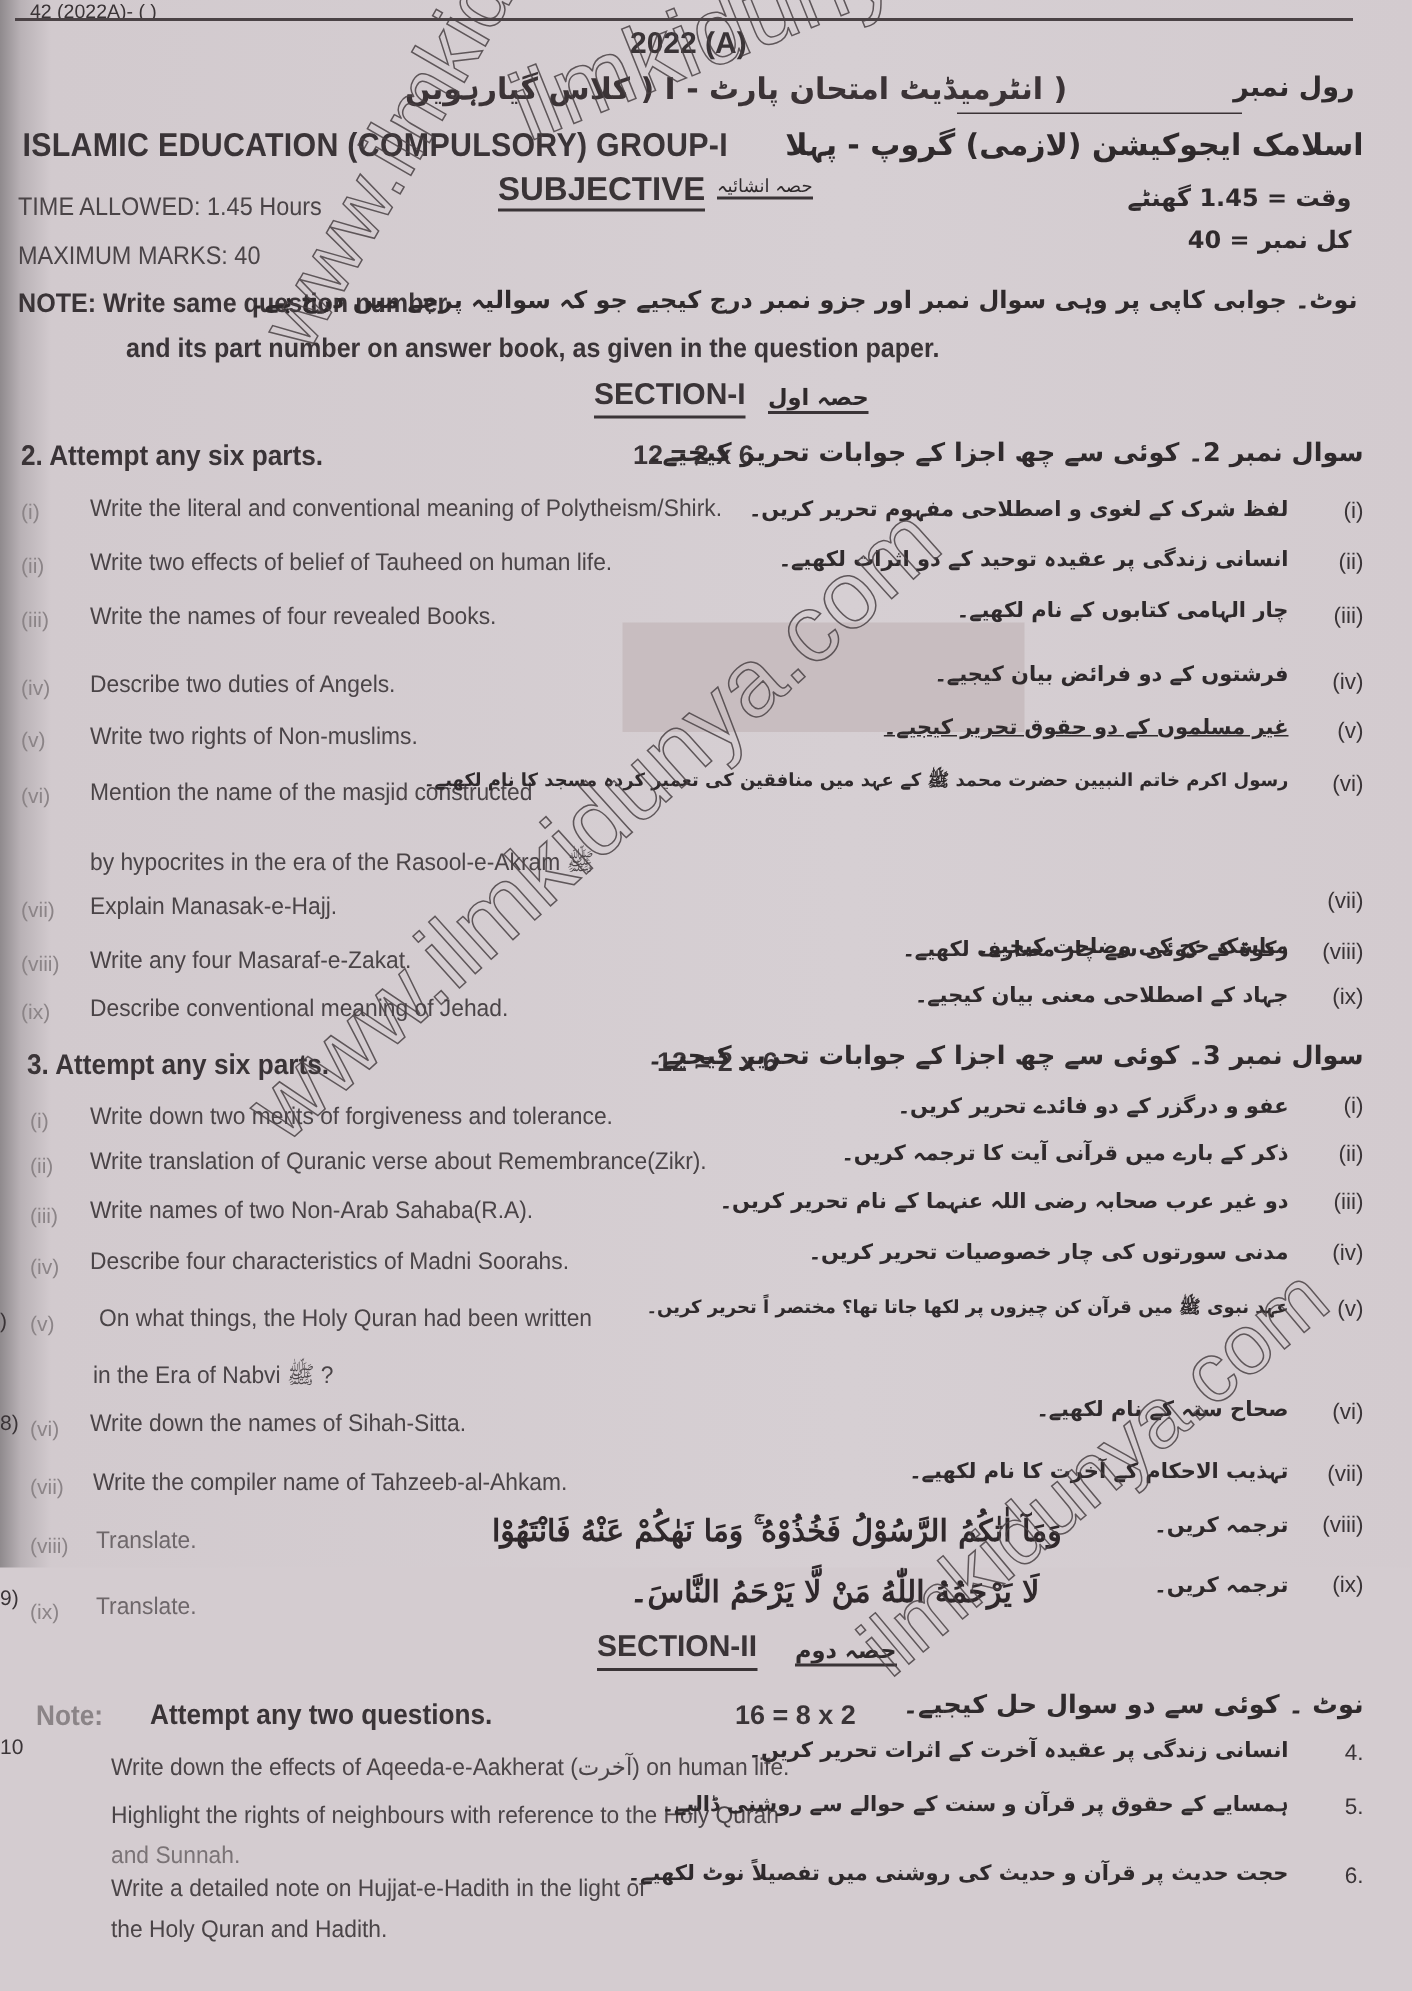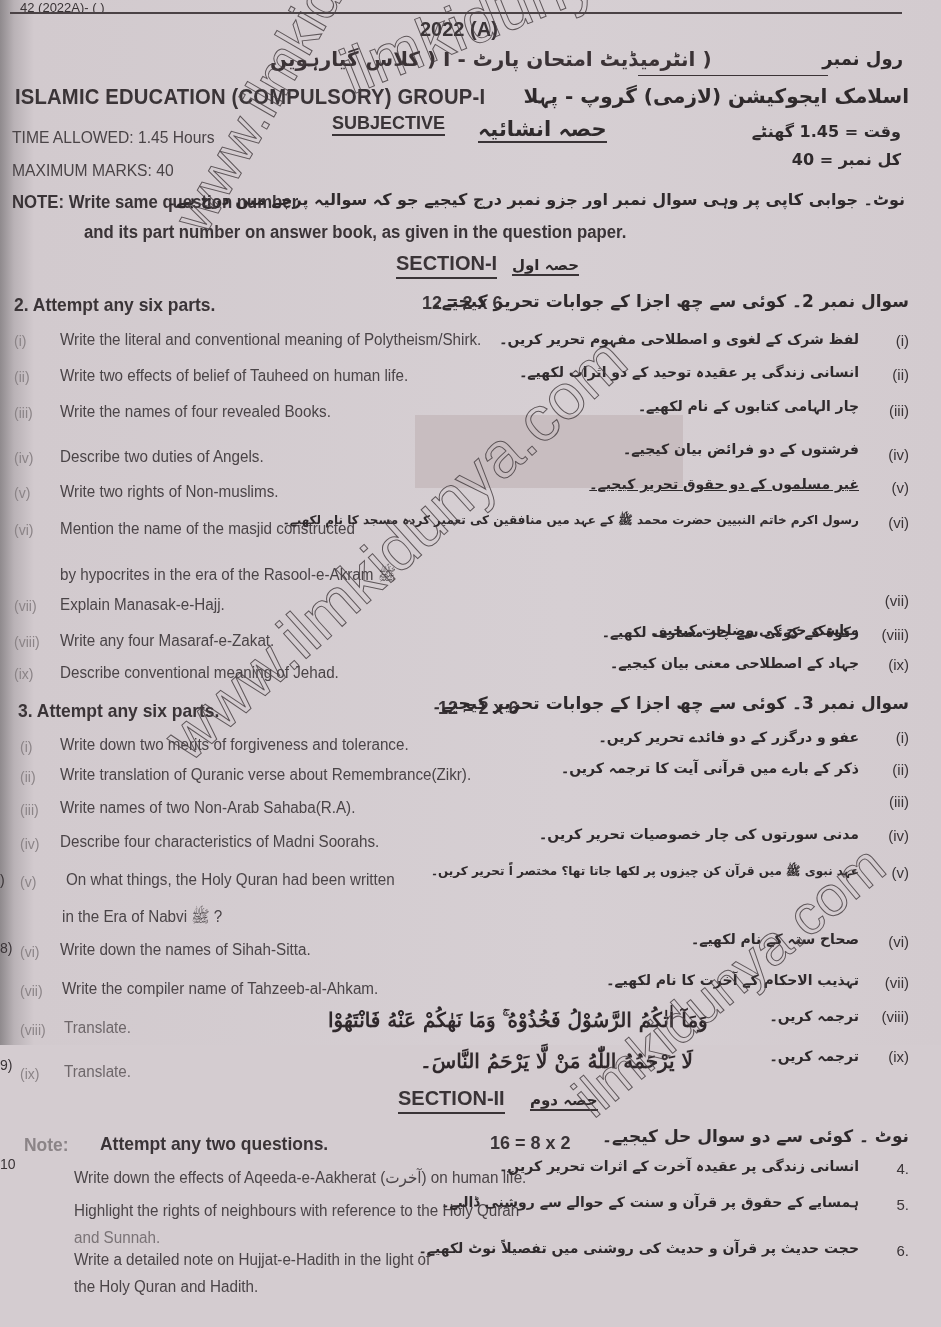--- a/index.html
+++ b/index.html
@@ -17,22 +17,22 @@
     .top-strip { left: 20px; top: 0; width: 920px; height: 12px; color: #3a3436; font-size: 13px; overflow: hidden; }
     .top-rule { left: 10px; top: 12px; width: 892px; height: 2px; background: #4a4245; }
     .year { left: 420px; top: 18px; font-size: 20px; font-weight: 600; color: #3a3437; }
     .urdu { direction: rtl; font-family: "DejaVu Sans", sans-serif; }
     .title-ur { left: 270px; top: 47px; font-size: 20px; font-weight: 700; color: #3b3336; }
     .roll { right: 38px; top: 48px; font-size: 18px; font-weight: 700; }
     .roll-line { left: 638px; top: 75px; width: 190px; height: 1px; background: #3b3336; }
     .subject-en { left: 15px; top: 84px; font-size: 22px; font-weight: 700; color: #3a3437; letter-spacing: 0.2px; transform: scaleX(0.92); transform-origin: left; }
     .subject-ur { right: 32px; top: 84px; font-size: 20px; font-weight: 700; }
     .meta-en { left: 12px; font-size: 17px; color: #4a4447; transform: scaleX(0.92); transform-origin: left; }
-    .subjective { left: 332px; top: 113px; font-size: 18px; font-weight: 700; color: #3a3437; border-bottom: 2px solid #3a3437; }
-    .subjective-ur { left: 478px; top: 117px; font-size: 21px; font-weight: 700; border-bottom: 2px solid #3a3437; }
+    .subjective { left: 332px; top: 113px; font-size: 22px; font-weight: 700; color: #3a3437; border-bottom: 2px solid #3a3437; }
+    .subjective-ur { left: 478px; top: 117px; font-size: 12px; font-weight: 400; border-bottom: 2px solid #3a3437; }
     .meta-ur { right: 40px; font-size: 16px; font-weight: 700; }
     .note-en { font-size: 18px; font-weight: 700; color: #3a3437; transform: scaleX(0.93); transform-origin: left; }
     .note-ur { right: 36px; top: 190px; font-size: 16px; font-weight: 700; }
     .section-h { font-size: 20px; font-weight: 700; color: #3a3437; border-bottom: 2px solid #3a3437; padding-bottom: 2px; }
     .section-ur { font-size: 15px; font-weight: 700; border-bottom: 2px solid #3a3437; }
     .q-head { font-size: 19px; font-weight: 700; color: #3a3437; transform: scaleX(0.92); transform-origin: left; }
     .q-marks { font-size: 18px; font-weight: 700; color: #3a3437; }
     .q-head-ur { right: 32px; font-size: 17px; font-weight: 700; }
     .roman { left: 14px; font-size: 14px; color: #8b8487; }
     .item-en { left: 60px; font-size: 16px; color: #4a4447; transform: scaleX(0.95); transform-origin: left; }
@@ -135,20 +135,21 @@
   <div class="abs urdu item-ur" style="top:729px;">عفو و درگزر کے دو فائدے تحریر کریں۔</div>
   <div class="abs item-num" style="top:729px;">(i)</div>
 
   <div class="abs roman" style="left:20px; top:769px;">(ii)</div>
   <div class="abs item-en" style="top:766px;">Write translation of Quranic verse about Remembrance(Zikr).</div>
   <div class="abs urdu item-ur" style="top:760px;">ذکر کے بارے میں قرآنی آیت کا ترجمہ کریں۔</div>
   <div class="abs item-num" style="top:761px;">(ii)</div>
 
   <div class="abs roman" style="left:20px; top:802px;">(iii)</div>
   <div class="abs item-en" style="top:799px;">Write names of two Non-Arab Sahaba(R.A).</div>
+  <div class="abs urdu item-ur" style="top:792px;">دو غیر عرب صحابہ رضی اللہ عنہما کے نام تحریر کریں۔</div>
   <div class="abs item-num" style="top:793px;">(iii)</div>
 
   <div class="abs roman" style="left:20px; top:836px;">(iv)</div>
   <div class="abs item-en" style="top:833px;">Describe four characteristics of Madni Soorahs.</div>
   <div class="abs urdu item-ur" style="top:826px;">مدنی سورتوں کی چار خصوصیات تحریر کریں۔</div>
   <div class="abs item-num" style="top:827px;">(iv)</div>
 
   <div class="abs roman" style="left:20px; top:874px;">(v)</div>
   <div class="abs item-en" style="left:66px; top:871px;">On what things, the Holy Quran had been written</div>
   <div class="abs urdu item-ur" style="top:864px; font-size:12px;">عہد نبوی ﷺ میں قرآن کن چیزوں پر لکھا جاتا تھا؟ مختصر اً تحریر کریں۔</div>

